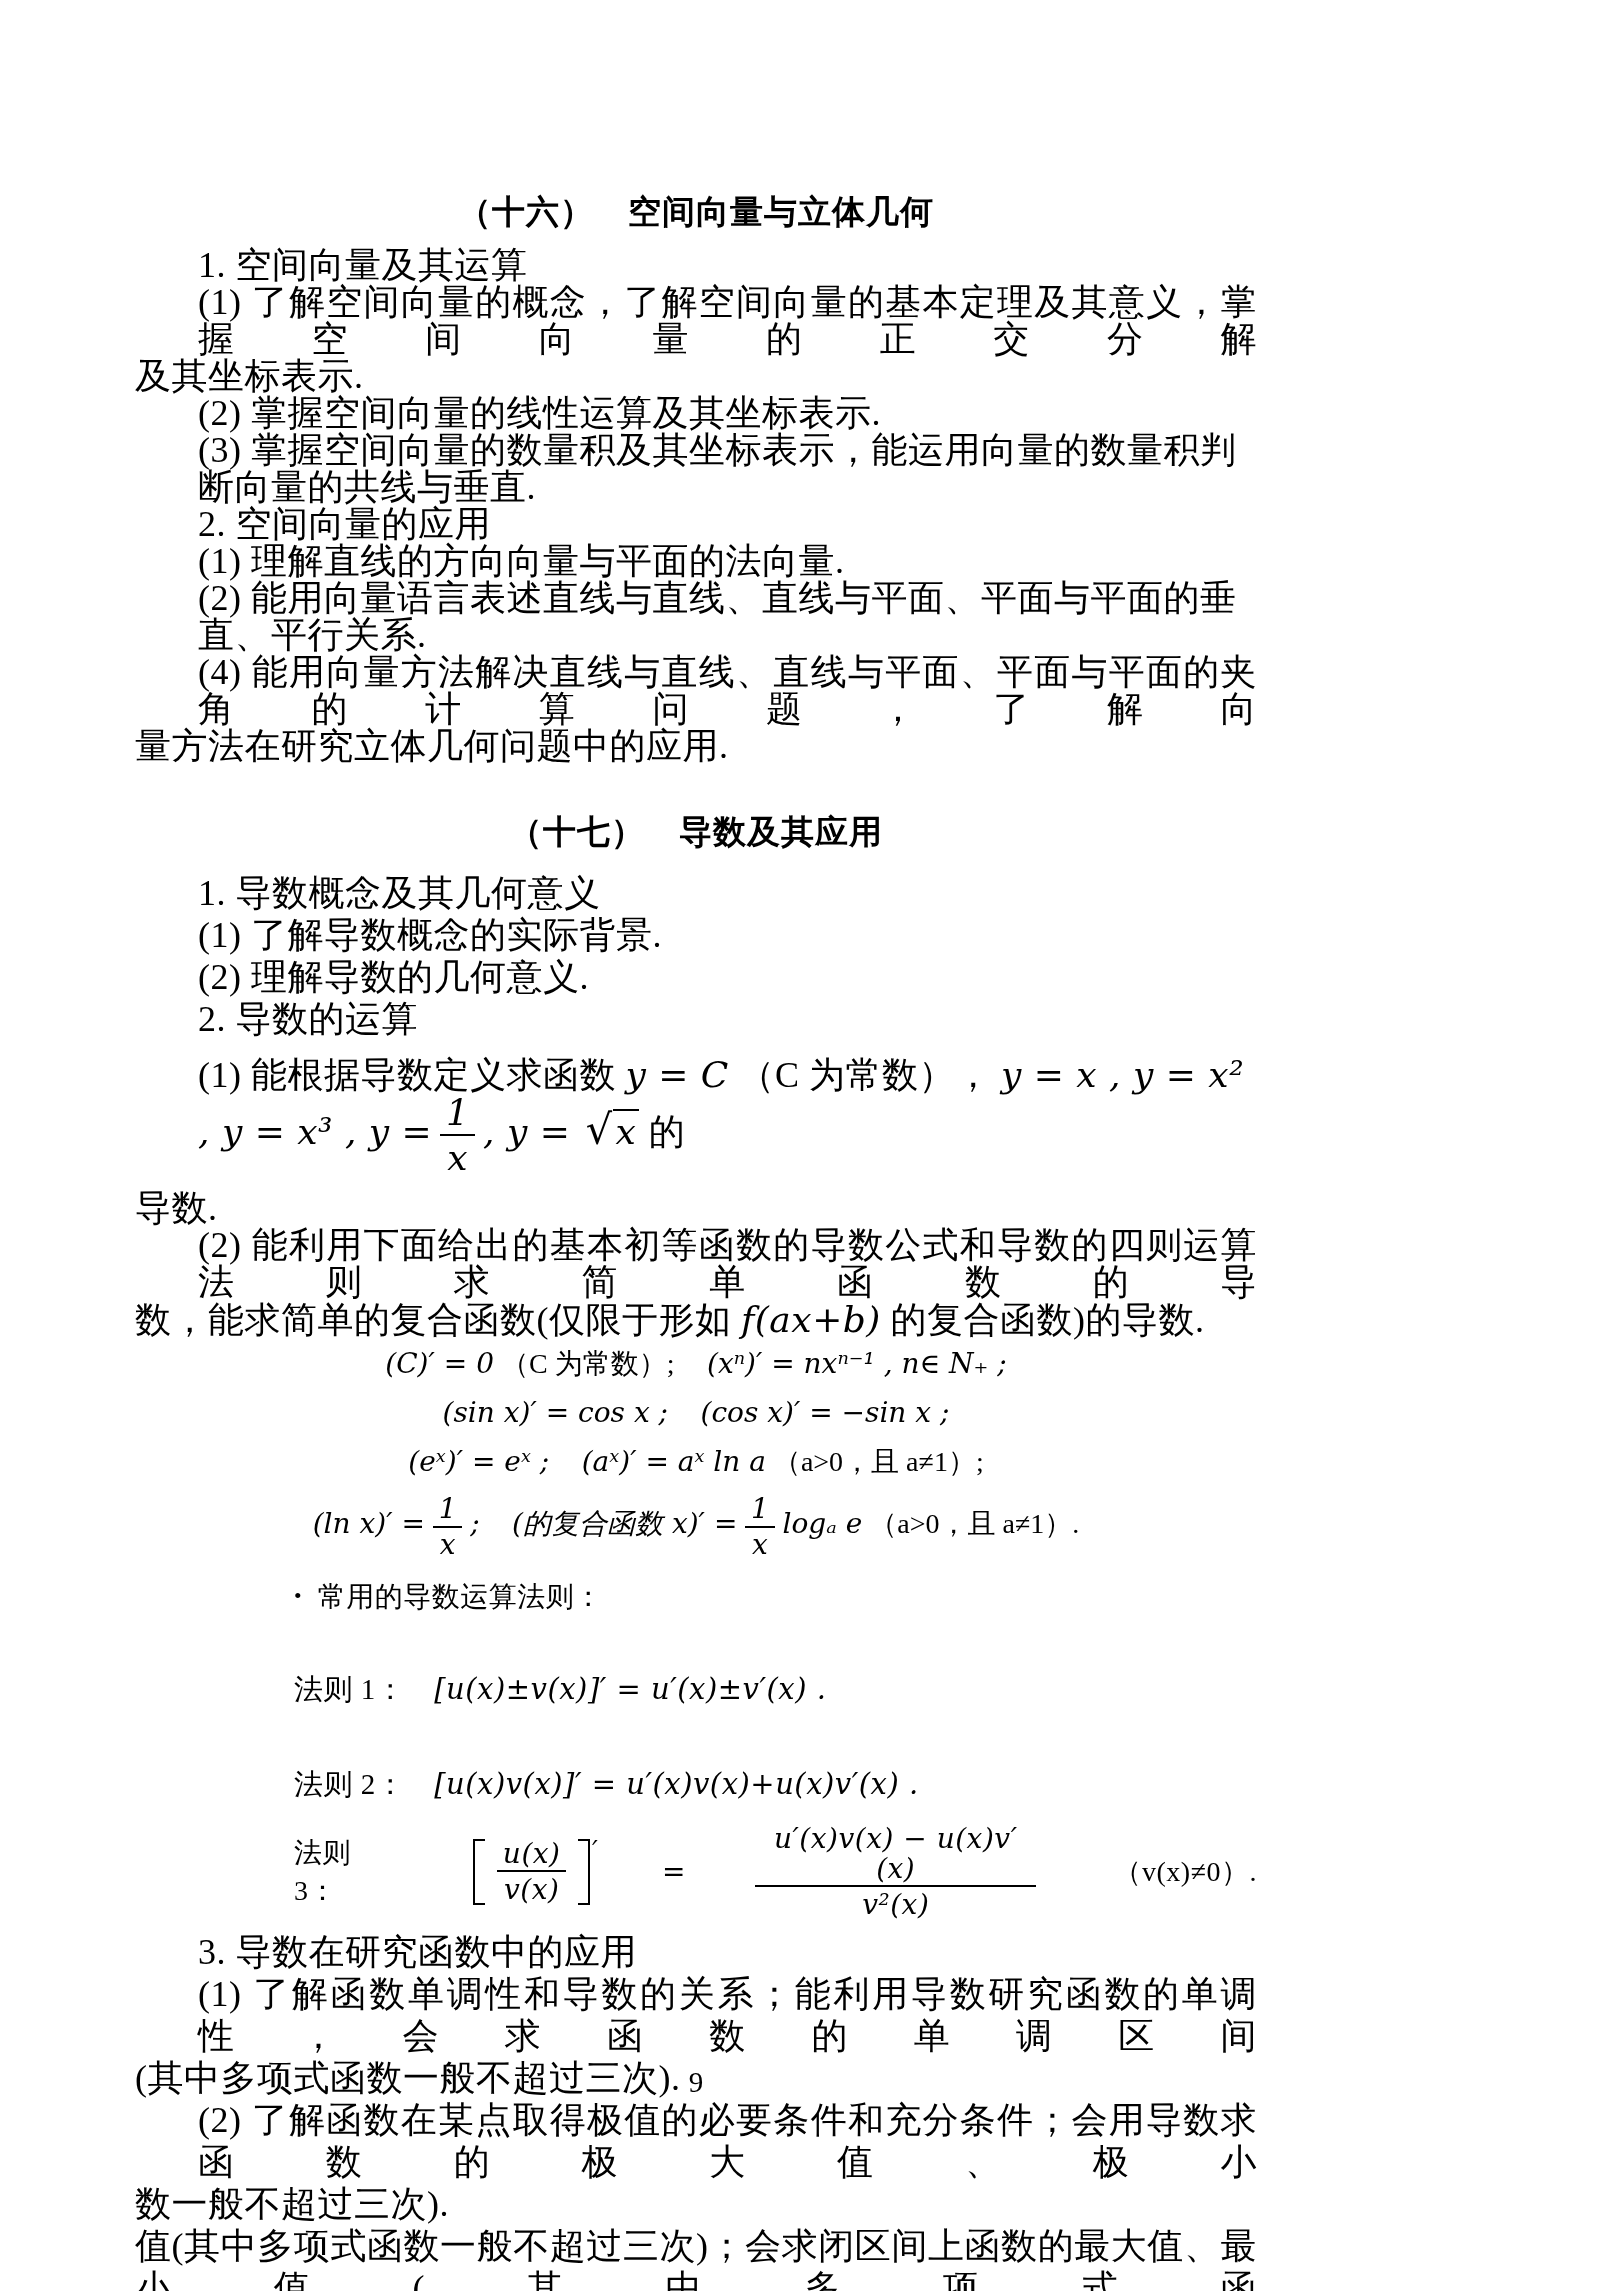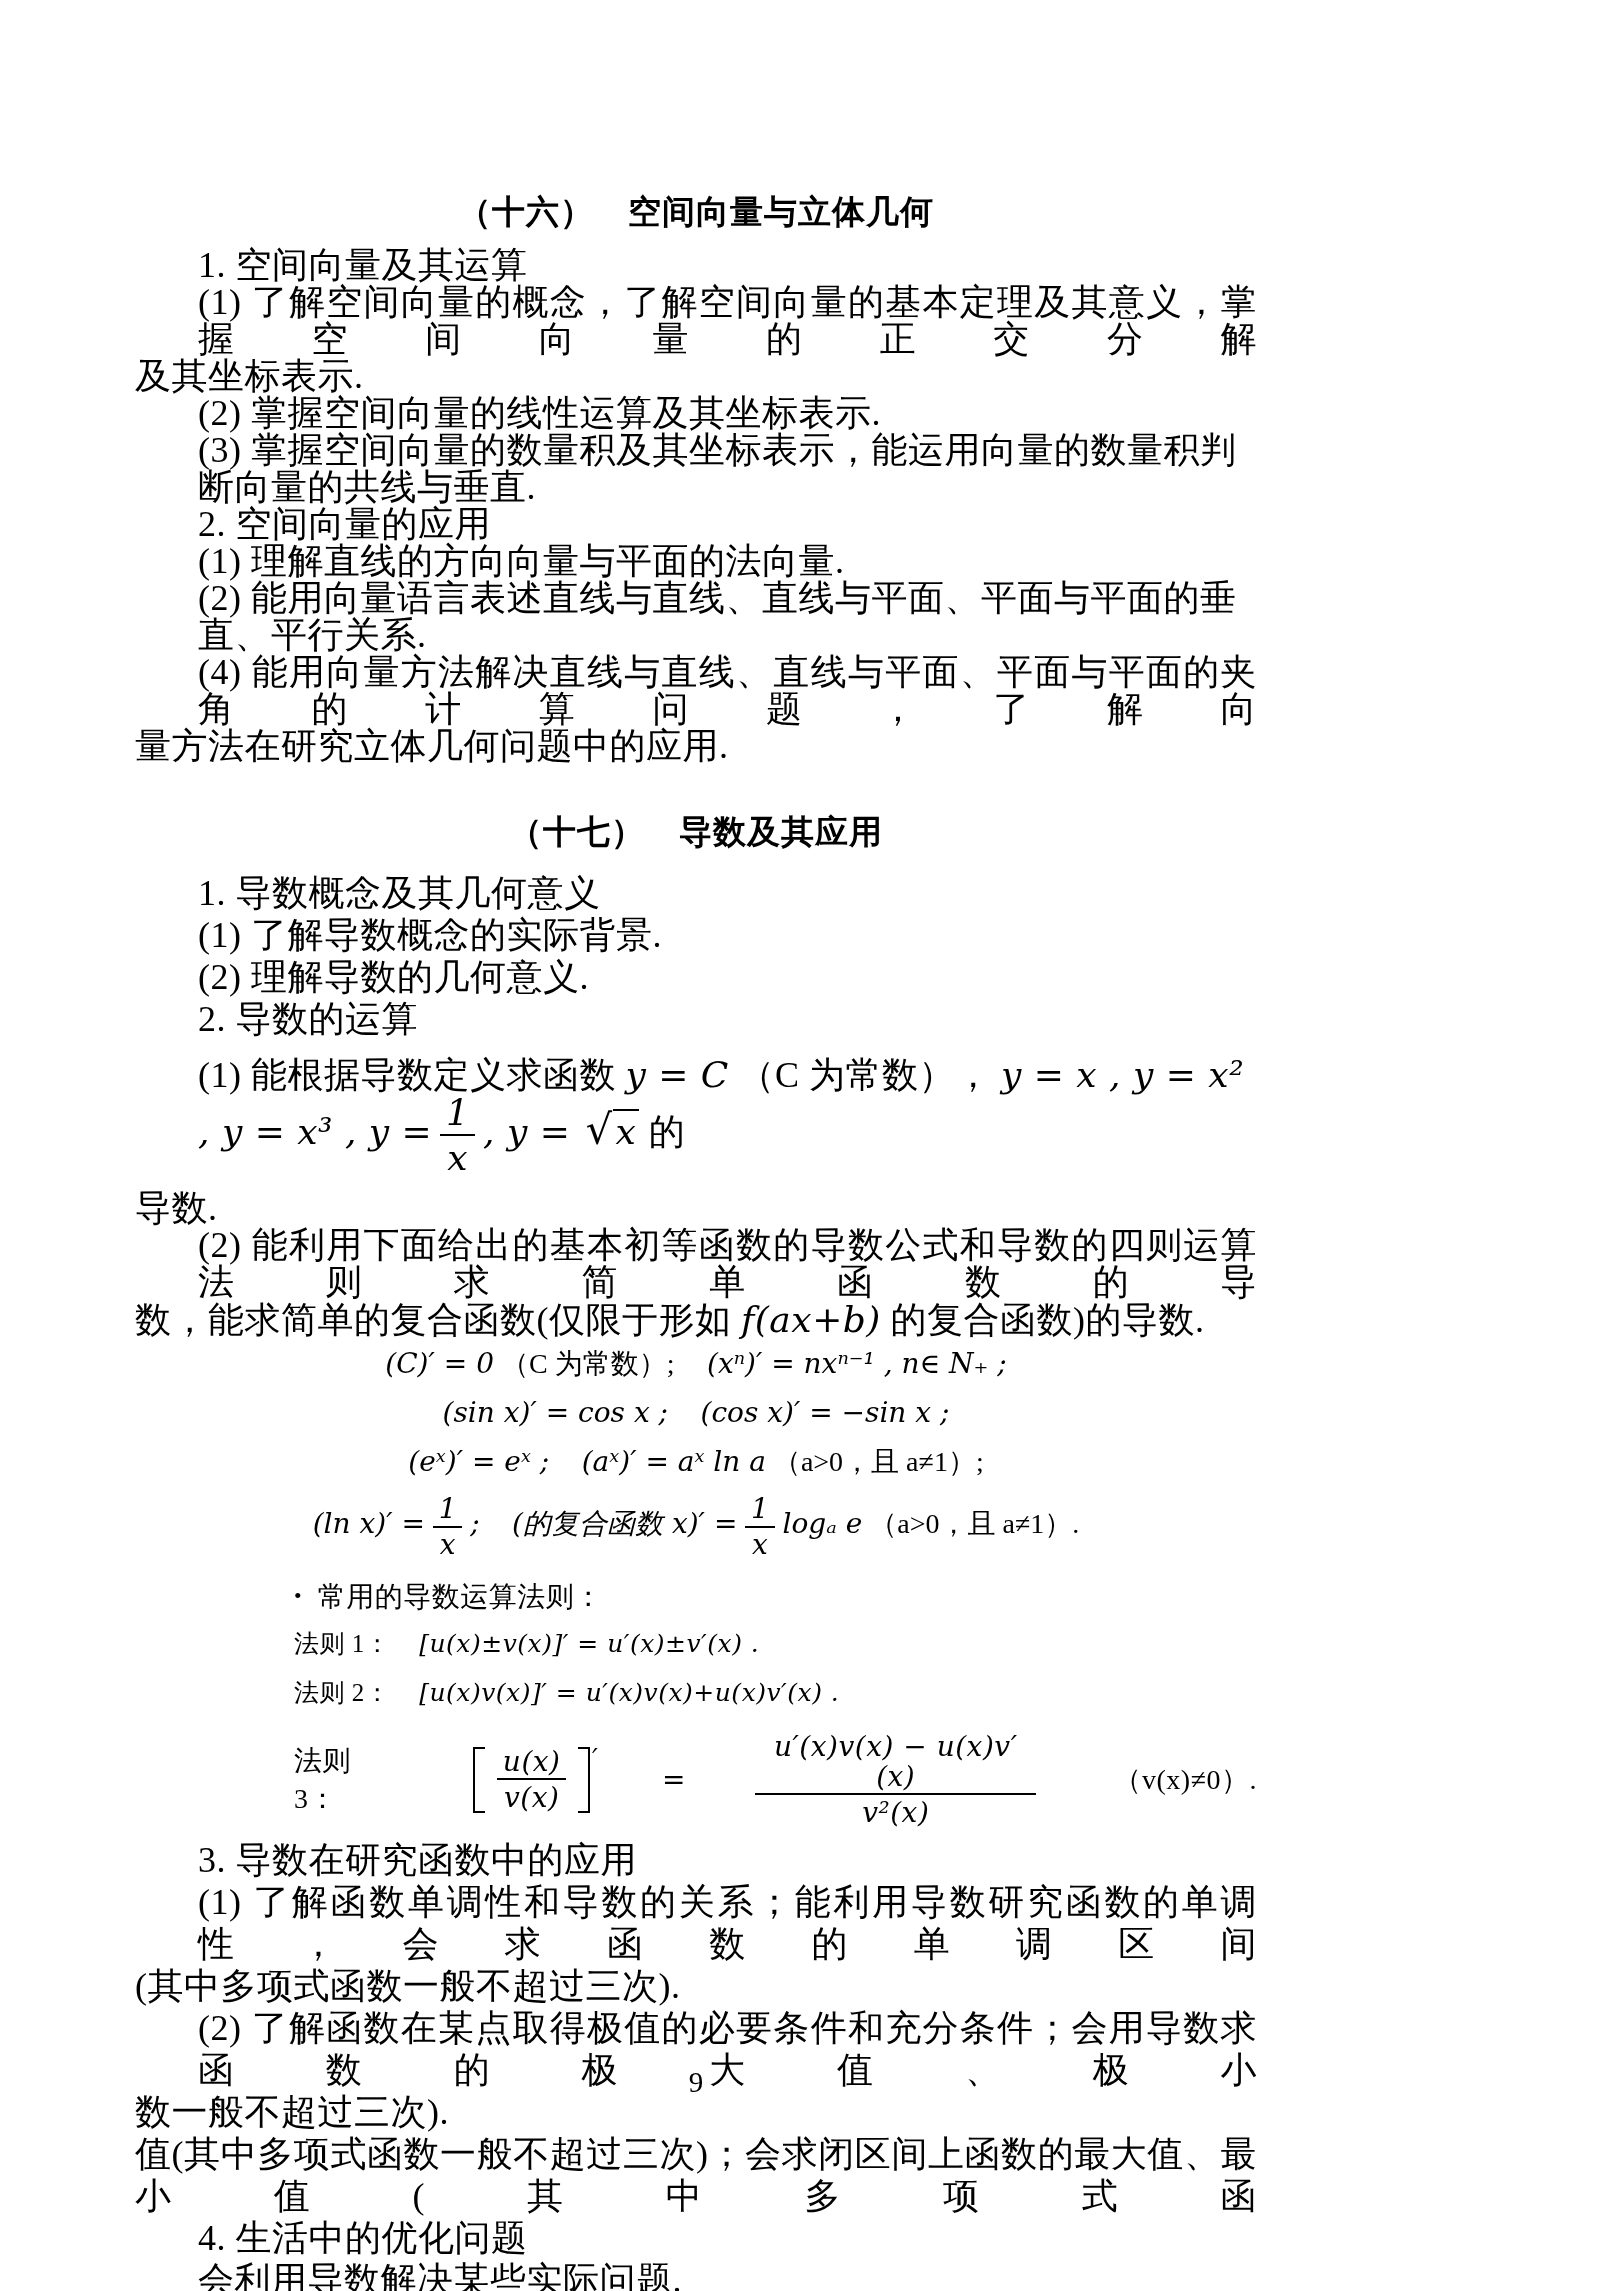--- a/index.html
+++ b/index.html
@@ -32,21 +32,21 @@
   .frac .fn { display:block; line-height:1.05; padding:0 5.9px 2px 5.9px; border-bottom:2px solid #000; text-align:center; }
   .frac .fd { display:block; line-height:1.05; padding:2.9px 5.9px 0 5.9px; text-align:center; }
   .sqrt { white-space:nowrap; margin-left:5.9px; }
   .sqrt-sign { font-size:1.15em; font-style:normal; }
   .sqrt-arg { border-top:2px solid #000; padding:0 2.9px; }
   .bullet-line { padding-left:159px; line-height:45px; margin-top:7.8px; font-size:28px; letter-spacing:0.5px; }
   .bullet-marker { font-size:21.6px; margin-right:15.7px; vertical-align:2.9px; }
   .frow { text-align:center; font-size:28px; line-height:49px; }
   .frow .half2 { margin-left:25.5px; }
   .frow4 { padding:7.8px 0 5.9px 0; }
-  .rule-line { padding-left:159px; font-size:25px; line-height:49px; letter-spacing:0.5px; }
+  .rule-line { padding-left:159px; font-size:29px; line-height:49px; letter-spacing:0.5px;margin-top:46px; }
   .rule-label { margin-right:29px; }
   .rule3-line {
     display:flex; align-items:center;
     padding-left:159px; margin:15.7px 0 11.8px 0;
     font-size:28px; letter-spacing:0.5px;gap:48px;
   }
   .brgroup { display:inline-flex; align-items:stretch; margin-right:2px; }
   .rb { width:9.8px; }
   .rb-left  { border-left:2.9px solid #000; border-top:2.9px solid #000; border-bottom:2.9px solid #000; margin-right:3.9px; }
   .rb-right { border-right:2.9px solid #000; border-top:2.9px solid #000; border-bottom:2.9px solid #000; margin-left:3.9px; }

